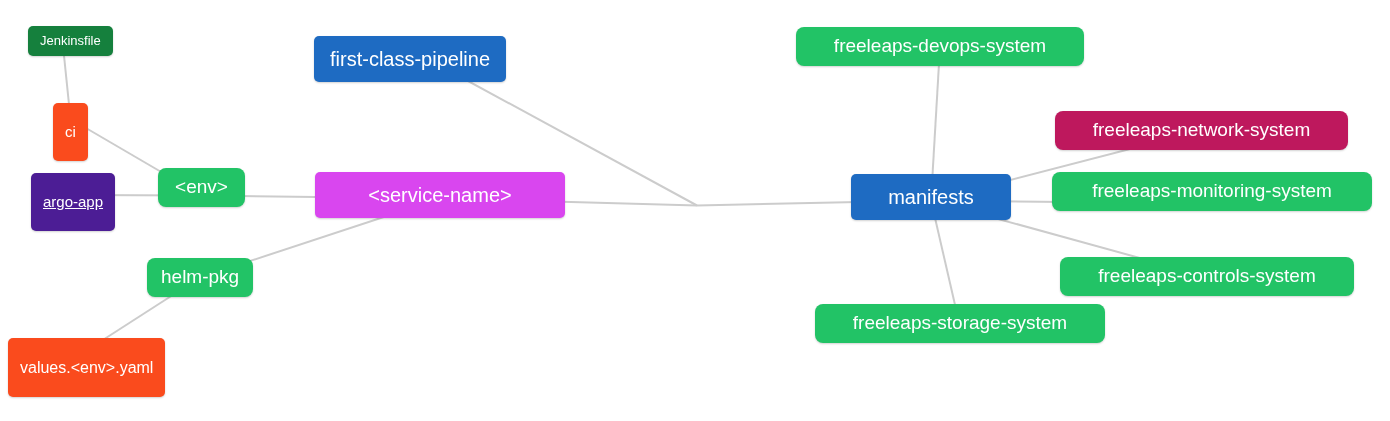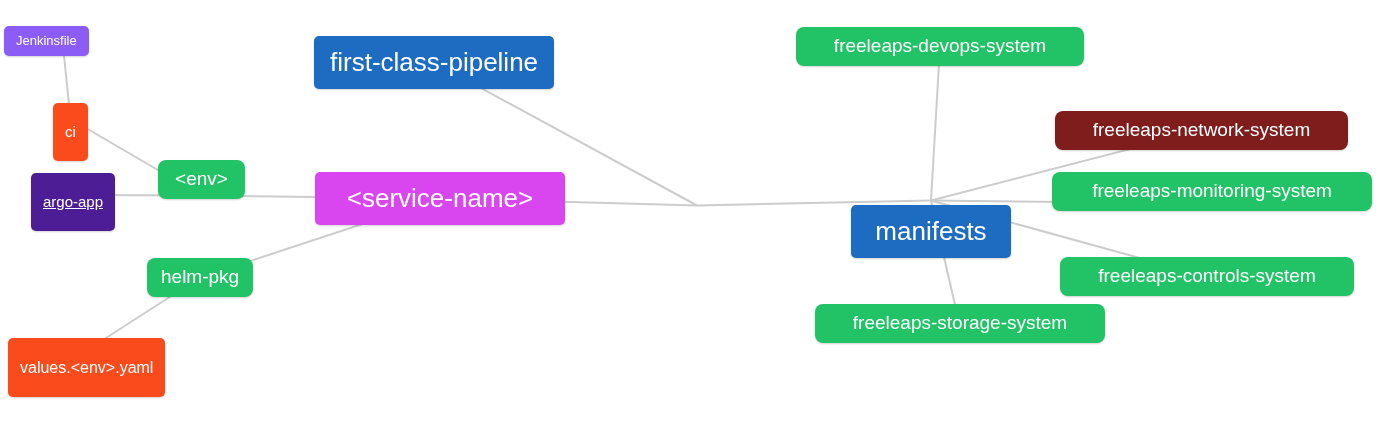--- a/index.html
+++ b/index.html
@@ -26,21 +26,21 @@
     z-index: 2;
     color: #ffffff;
     border-radius: 5px;
     white-space: nowrap;
     line-height: 1.2;
     cursor: pointer;
     box-shadow: 0 1px 2px rgba(0,0,0,0.18);
     text-align: center;
   }
   .d0 { font-size: 31px; padding: 15px 21px; }
-  .d1 { font-size: 26px; padding: 11px 16px; }
+  .d1 { font-size: 20px; padding: 11px 16px; }
   .d2 { font-size: 19px; padding: 8px 14px; border-radius: 8px; }
   .d3 { font-size: 15px; padding: 20px 12px; }
   .d4 { font-size: 13px; padding: 7px 12px; }
 </style>
 </head>
 <body>
 
 <div id="canvas">
 
   <svg id="edges" width="1390" height="421" viewBox="0 0 1390 421">
@@ -58,37 +58,37 @@
       <line x1="1212" y1="203.5" x2="931" y2="200.5" stroke="#cccccc" stroke-width="2"></line>
       <line x1="1207" y1="276.5" x2="931" y2="200.5" stroke="#cccccc" stroke-width="2"></line>
       <line x1="960" y1="326.5" x2="931" y2="200.5" stroke="#cccccc" stroke-width="2"></line>
     </svg>
 
 
   <div class="node d1" style="left: 314px; top: 36px; background-color: rgb(30, 107, 194); color: rgb(255, 255, 255);">first-class-pipeline</div>
 
   <div class="node d1" style="left: 315px; top: 172px; min-width: 218px; background-color: #d946ef; color: rgb(255, 255, 255);">&lt;service-name&gt;</div>
 
-  <div class="node d1" style="left: 851px; top: 174px; min-width: 128px; background-color: rgb(30, 107, 194); color: rgb(255, 255, 255); margin-top: 31px;">manifests</div>
+  <div class="node d1" style="left: 851px; top: 174px; min-width: 128px; background-color: rgb(30, 107, 194); color: rgb(255, 255, 255);">manifests</div>
 
-  <div class="node d2" style="left: 158px; top: 160px; min-width: 59px; background-color: rgb(34, 195, 102); color: rgb(255, 255, 255);">&lt;env&gt;</div>
+  <div class="node d2" style="left: 158px; top: 168px; min-width: 59px; background-color: rgb(34, 195, 102); color: rgb(255, 255, 255);">&lt;env&gt;</div>
 
   <div class="node d2" style="left: 147px; top: 258px; background-color: rgb(34, 195, 102); color: rgb(255, 255, 255);">helm-pkg</div>
 
   <div class="node d3" style="left: 53px; top: 103px; background-color: rgb(250, 75, 29); color: rgb(255, 255, 255);">ci</div>
 
   <div class="node d3" style="left: 31px; top: 173px; background-color: #4c1d95; color: rgb(255, 255, 255); text-decoration: underline;">argo-app</div>
 
-  <div class="node d4" style="left: 4px; top: 26px; background-color: #8b5cf6; color: rgb(255, 255, 255);">Jenkinsfile</div>
+  <div class="node d4" style="left: 28px; top: 26px; background-color: #15803d; color: rgb(255, 255, 255);">Jenkinsfile</div>
 
   <div class="node d3" style="left: 8px; top: 338px; font-size: 16px; background-color: rgb(250, 75, 29); color: rgb(255, 255, 255);">values.&lt;env&gt;.yaml</div>
 
   <div class="node d2" style="left: 796px; top: 27px; min-width: 260px; background-color: rgb(34, 195, 102); color: rgb(255, 255, 255);">freeleaps-devops-system</div>
 
-  <div class="node d2" style="left: 1055px; top: 111px; min-width: 265px; background-color: #7f1d1d; color: rgb(255, 255, 255);">freeleaps-network-system</div>
+  <div class="node d2" style="left: 1055px; top: 111px; min-width: 265px; background-color: #be185d; color: rgb(255, 255, 255);">freeleaps-network-system</div>
 
   <div class="node d2" style="left: 1052px; top: 172px; min-width: 292px; background-color: rgb(34, 195, 102); color: rgb(255, 255, 255);">freeleaps-monitoring-system</div>
 
   <div class="node d2" style="left: 1060px; top: 257px; min-width: 266px; background-color: rgb(34, 195, 102); color: rgb(255, 255, 255);">freeleaps-controls-system</div>
 
   <div class="node d2" style="left: 815px; top: 304px; min-width: 262px; background-color: rgb(34, 195, 102); color: rgb(255, 255, 255);">freeleaps-storage-system</div>
 
 </div>
 
 </body></html>

